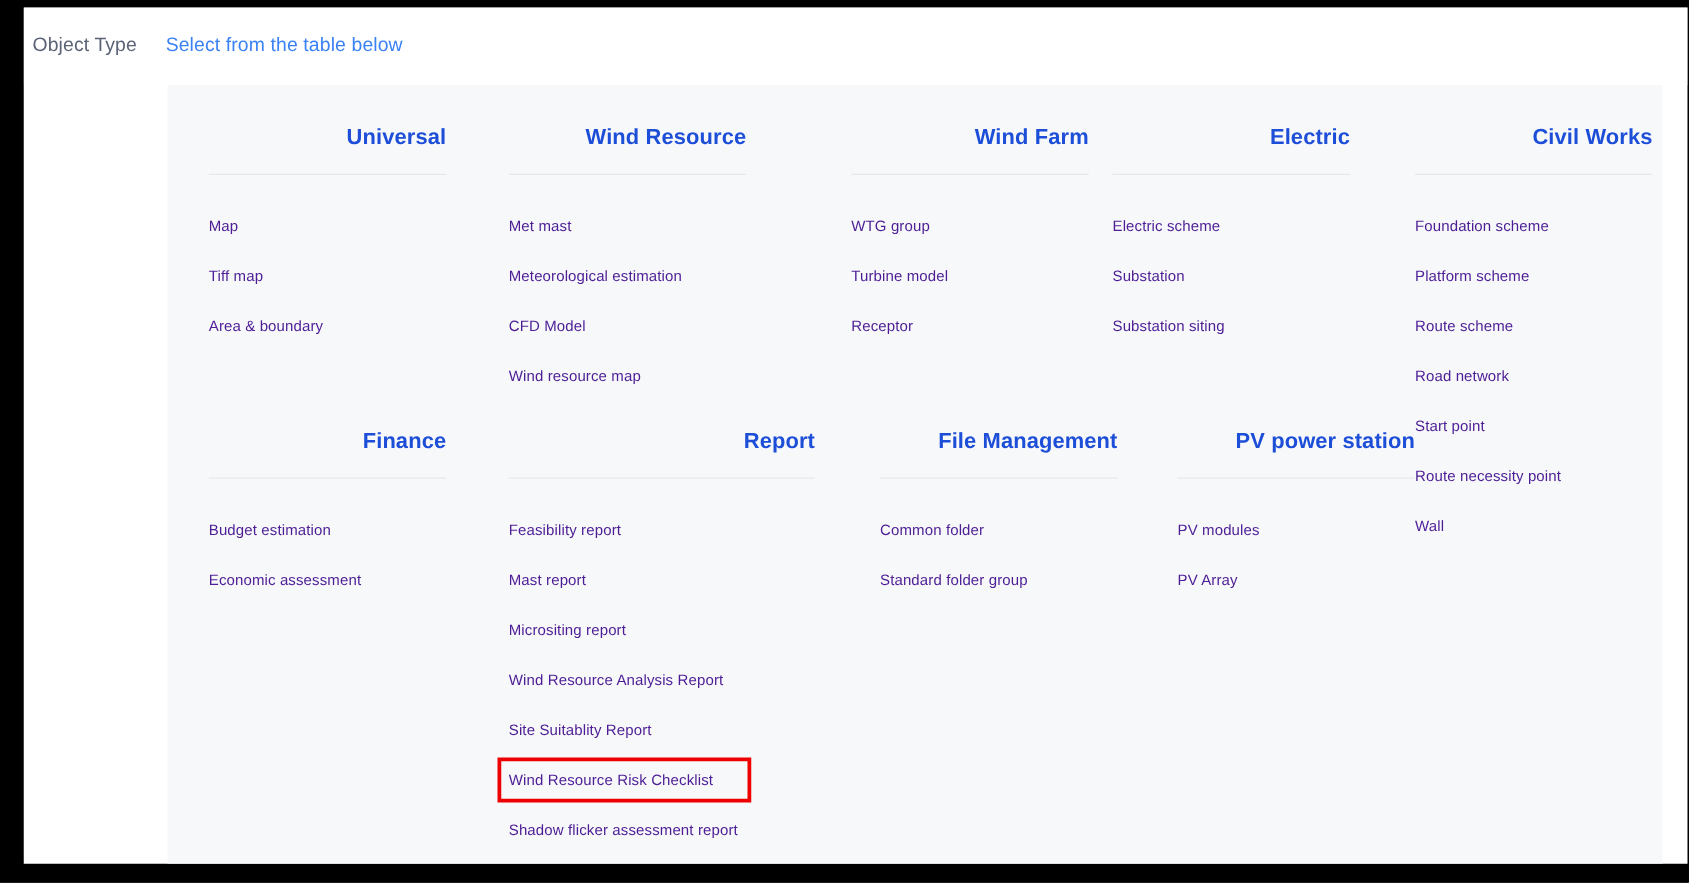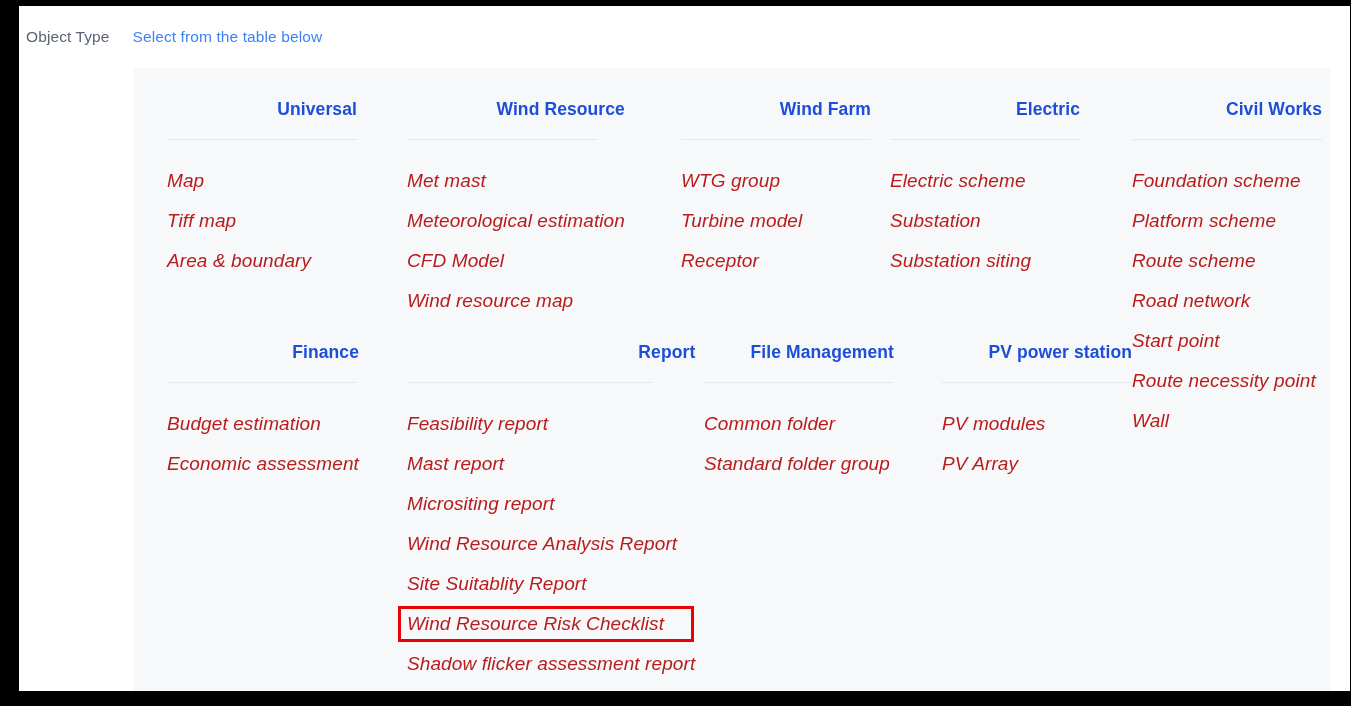--- a/index.html
+++ b/index.html
@@ -87,29 +87,28 @@
   }
   .col-rule {
     margin-top: 19px;
     height: 1px;
     background: #e6e8ed;
   }
   .col-items {
     margin-top: 21px;
   }
   .col-item {
-    font-size: 19px;
-    color: #b91c1c;
+    font-size: 12px;
+    color: #4c1d95;
     line-height: 40px;
     letter-spacing: 0.1px;
     white-space: nowrap;
     cursor: pointer;
     display: block;
     width: fit-content;
-    font-style: italic;
   }
   .col-item.highlight {
     position: relative;
   }
   .col-item.highlight::after {
     content: "";
     position: absolute;
     left: -9px;
     top: 2px;
     right: -30px;

